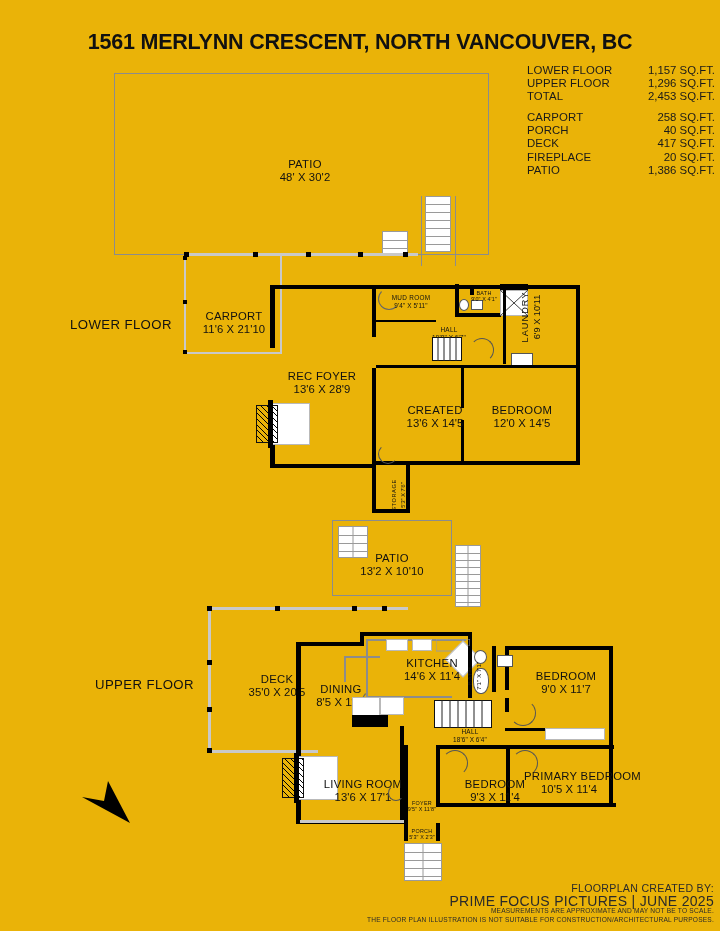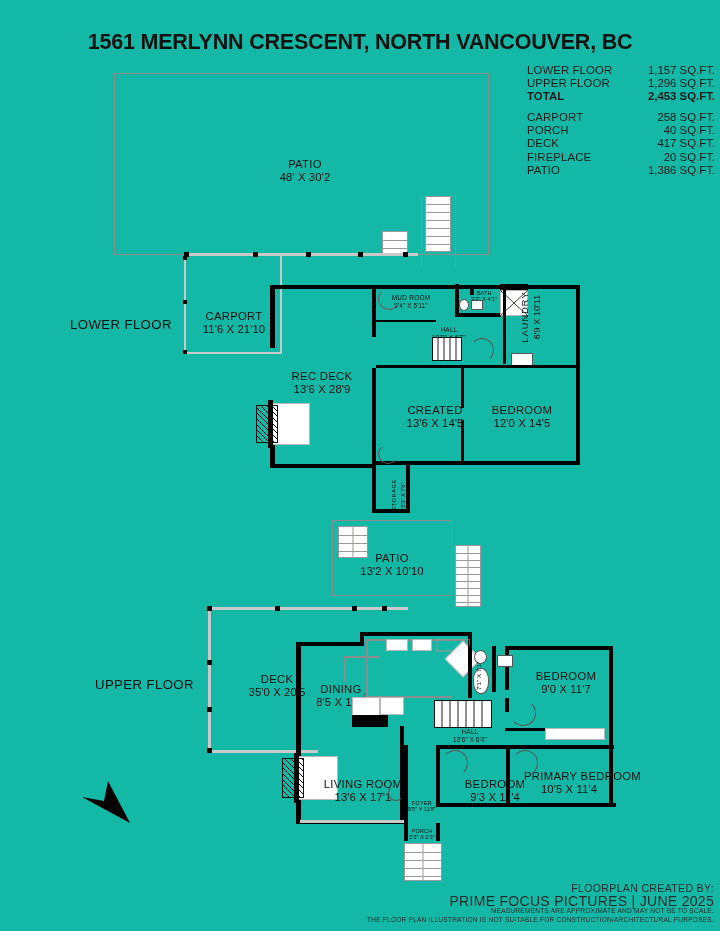--- a/index.html
+++ b/index.html
@@ -9,21 +9,21 @@
     background: #ffffff;
   }
   body {
     font-family: "Liberation Sans", sans-serif;
     color: #111111;
   }
   #page {
     position: relative;
     width: 720px;
     height: 931px;
-    background: #14b8a6;
+    background: #eab308;
     overflow: hidden;
   }
 
   
   .title {
     position: absolute;
     left: 0; top: 30px;
     width: 720px;
     text-align: center;
     font-size: 21.5px;
@@ -38,21 +38,21 @@
     position: absolute;
     left: 527px; top: 64px;
     width: 188px;
     font-size: 11.4px;
     line-height: 13.1px;
     color: #1a1a1a;
   }
   .area-row { display: flex; justify-content: space-between; white-space: nowrap; }
   .area-row .lbl { letter-spacing: 0.1px; }
   .area-row .val { text-align: right; }
-  .area-row.bold { font-weight: bold; }
+  .area-row.bold { font-weight: normal; }
   .area-gap { height: 8px; }
 
   
   .floor-label {
     position: absolute;
     font-size: 13.2px;
     font-weight: normal;
     letter-spacing: 0.4px;
     color: #111;
     white-space: nowrap;
@@ -233,21 +233,21 @@
   <div class="wall" style="left:270px; top:405px; width:5px; height:63px;"></div>
   <div class="wall" style="left:270px; top:464px; width:106px; height:4px;"></div>
   <div class="wall" style="left:372px; top:285px; width:4px; height:52px;"></div>
   <div class="wall" style="left:372px; top:368px; width:4px; height:100px;"></div>
 
   <div class="panel" style="left:272px; top:403px; width:38px; height:42px;"></div>
   <div class="hatch" style="left:256px; top:405px; width:22px; height:38px;"></div>
   <div class="wall" style="left:268px; top:400px; width:5px; height:48px;"></div>
 
   <div class="rlabel sz-lg" style="left:272px; top:370px; width:100px;">
-    <span class="nm">REC DECK</span>
+    <span class="nm">REC FOYER</span>
     <span class="dim">13'6 X 28'9</span>
   </div>
 
   <div class="wall" style="left:376px; top:285px; width:60px; height:3px;"></div>
   <div class="wall" style="left:376px; top:320px; width:60px; height:2px;"></div>
   <div class="arc" style="left:378px; top:288px; width:22px; height:22px; border-color:#666; border-top-color:transparent; border-right-color:transparent;"></div>
   <div class="rlabel sz-sm" style="left:380px; top:294px; width:62px;">
     <span class="nm">MUD ROOM</span>
     <span class="dim">9'4" X 5'11"</span>
   </div>
@@ -399,20 +399,24 @@
   <div class="panel" style="left:386px; top:639px; width:22px; height:12px;"></div>
   <div class="panel" style="left:412px; top:639px; width:20px; height:12px;"></div>
   <svg style="position:absolute; left:436px; top:639px;" width="34" height="22">
     <rect x="0" y="0" width="34" height="12" fill="none" stroke="#9a9a9a" stroke-width="1"></rect>
   </svg>
   <div class="panel" style="left:450px; top:646px; width:26px; height:26px; transform:rotate(-45deg);"></div>
   <div class="thin" style="left:344px; top:656px; width:36px; height:2px;"></div>
   <div class="thin" style="left:344px; top:656px; width:2px; height:26px;"></div>
   <div class="thin" style="left:366px; top:656px; width:2px; height:42px;"></div>
   <div class="thin" style="left:366px; top:696px; width:86px; height:2px;"></div>
+  <div class="rlabel sz-lg" style="left:378px; top:657px; width:108px;">
+    <span class="nm">KITCHEN</span>
+    <span class="dim">14'6 X 11'4</span>
+  </div>
 
   <div class="rlabel sz-lg" style="left:302px; top:683px; width:78px;">
     <span class="nm">DINING</span>
     <span class="dim">8'5 X 11'5</span>
   </div>
   <div class="arc" style="left:362px; top:690px; width:22px; height:22px; border-color:#666; border-top-color:transparent; border-right-color:transparent;"></div>
   <div class="panel" style="left:352px; top:697px; width:28px; height:20px;"></div>
   <div class="wall" style="left:352px; top:715px; width:36px; height:12px;"></div>
   <div class="panel" style="left:380px; top:697px; width:24px; height:18px;"></div>
 

